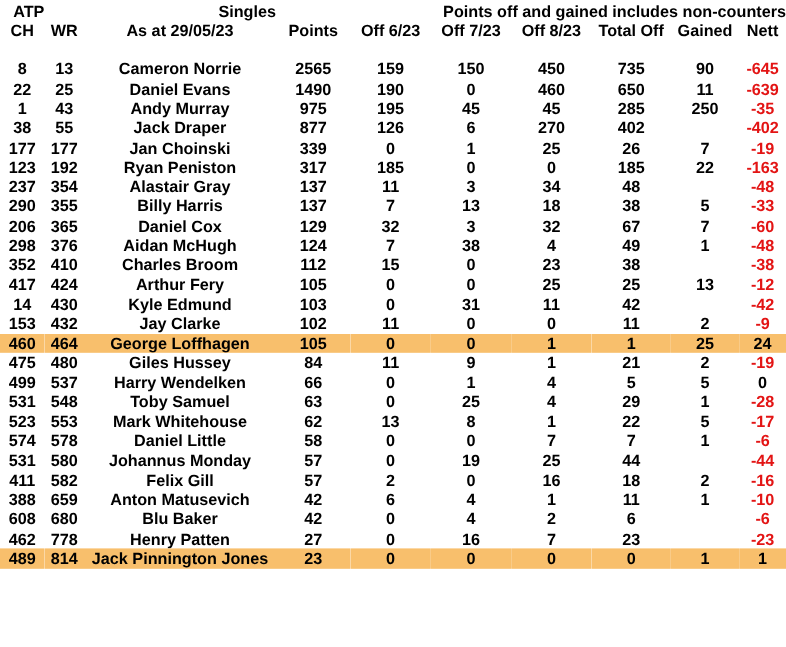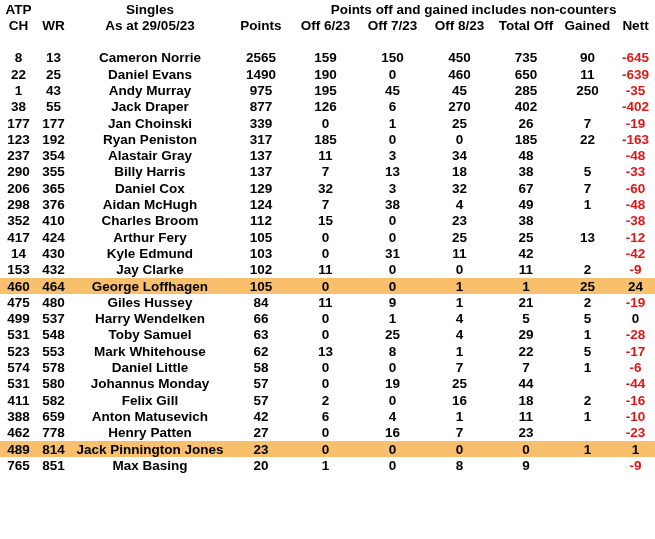--- a/index.html
+++ b/index.html
@@ -16,21 +16,21 @@
   }
   table{
     width:655px;table-layout:fixed;border-collapse:collapse;
     margin-top:2px;
   }
   td,th{
     padding:0;margin:0;text-align:center;vertical-align:middle;
     font-size:13.5px;font-weight:700;white-space:nowrap;overflow:hidden;
     line-height:1;
   }
-  thead tr.hdr1 td{height:16px;}
+  thead tr.hdr1 td{height:16px;text-align:right;}
   thead tr.hdr2 td{height:15px;margin-top:32px;}
   tr.spacer td{height:17px;}
   tbody tr.datarow td{height:16.3px;}
   tbody tr.hl td{background:var(--hl);}
   td.neg{color:var(--neg);}
   col.c-ch{width:37px;}
   col.c-wr{width:33px;}
   col.c-name{width:160px;}
   col.c-points{width:62px;}
   col.c-off6{width:67px;}
@@ -376,20 +376,32 @@
     <td>Anton Matusevich</td>
     <td>42</td>
     <td>6</td>
     <td>4</td>
     <td>1</td>
     <td>11</td>
     <td>1</td>
     <td class="neg">-10</td>
   </tr>
 
+  <tr class="datarow">
+    <td>608</td>
+    <td>680</td>
+    <td>Blu Baker</td>
+    <td>42</td>
+    <td>0</td>
+    <td>4</td>
+    <td>2</td>
+    <td>6</td>
+    <td></td>
+    <td class="neg">-6</td>
+  </tr>
 
   <tr class="datarow">
     <td>462</td>
     <td>778</td>
     <td>Henry Patten</td>
     <td>27</td>
     <td>0</td>
     <td>16</td>
     <td>7</td>
     <td>23</td>
@@ -403,26 +415,14 @@
     <td>Jack Pinnington Jones</td>
     <td>23</td>
     <td>0</td>
     <td>0</td>
     <td>0</td>
     <td>0</td>
     <td>1</td>
     <td>1</td>
   </tr>
 
-  <tr class="datarow">
-    <td>765</td>
-    <td>851</td>
-    <td>Max Basing</td>
-    <td>20</td>
-    <td>1</td>
-    <td>0</td>
-    <td>8</td>
-    <td>9</td>
-    <td></td>
-    <td class="neg">-9</td>
-  </tr>
 </tbody>
 </table>
 
 </body></html>

